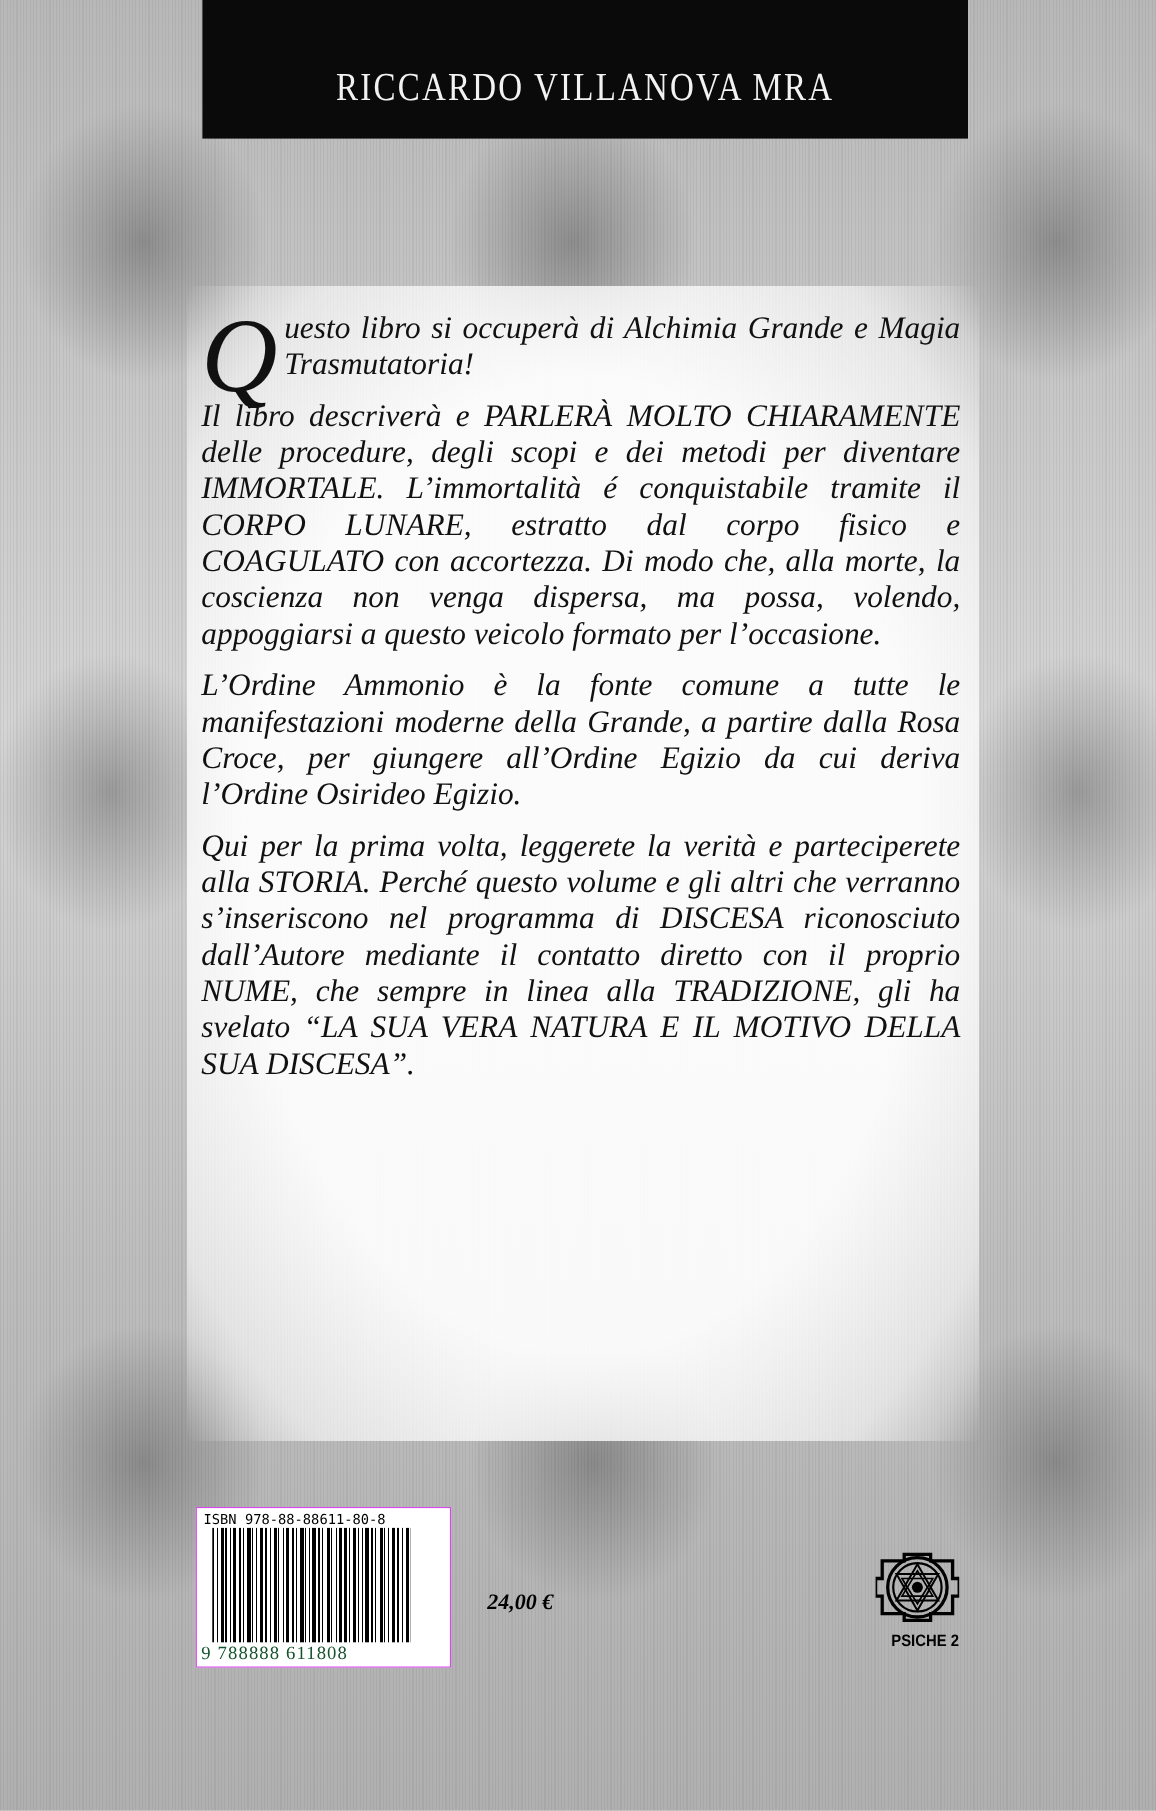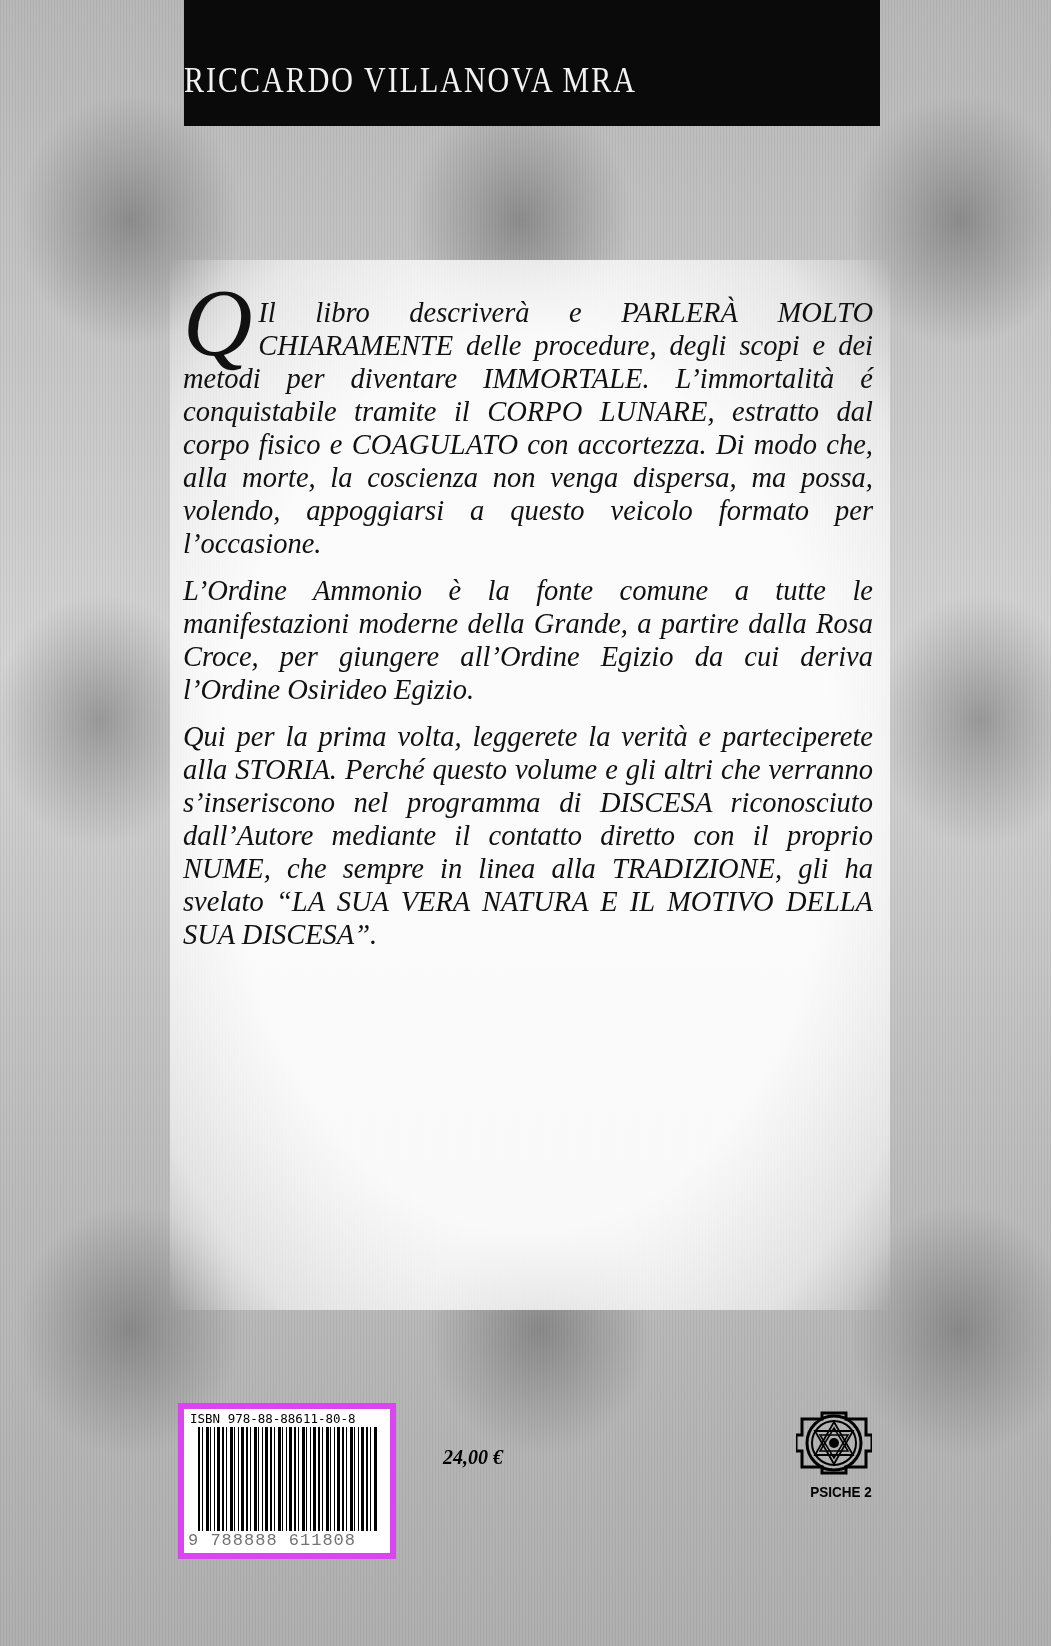--- a/index.html
+++ b/index.html
@@ -18,58 +18,58 @@
       radial-gradient(ellipse 150px 180px at 100px 720px, #9a9a9a, transparent 70%),
       radial-gradient(ellipse 150px 180px at 980px 720px, #9a9a9a, transparent 70%),
       radial-gradient(ellipse 160px 180px at 130px 1330px, #8a8a8a, transparent 70%),
       radial-gradient(ellipse 160px 180px at 540px 1330px, #8a8a8a, transparent 70%),
       radial-gradient(ellipse 160px 180px at 960px 1330px, #8a8a8a, transparent 70%),
       linear-gradient(180deg, #b8b8b8, #d4d4d4 40%, #bdbdbd 70%, #b0b0b0);
   }
   .title-band {
     position:absolute; left:184px; top:0; width:696px; height:126px;
     background:#0a0a0a;
-    display:flex; align-items:flex-end; 
+    display:flex; align-items:flex-end; justify-content:center;
   }
   .title-band span {
     color:#f2f2f2; font-family:"Liberation Serif", serif;
     font-size:30px; letter-spacing:2px; padding-bottom:26px; transform:scaleY(1.2);
   }
   .text-panel {
     position:absolute; left:170px; top:260px; width:720px; height:1050px;
     background:radial-gradient(ellipse at center, rgba(255,255,255,0.92) 60%, rgba(255,255,255,0.6) 85%, rgba(255,255,255,0) 100%);
   }
   .body-text {
     position:absolute; left:183px; top:282px; width:690px;
     font-family:"Liberation Serif", serif; font-style:italic;
     font-size:28.5px; line-height:33px; color:#111; text-align:justify;
   }
   .body-text p { margin:0 0 14px 0; }
   .dropcap {
     float:left; font-size:96px; line-height:70px; margin:6px 6px 0 0;
     font-style:italic;
   }
   .isbn-box {
-    position:absolute; left:178px; top:1403px; width:206px; height:144px;
-    background:#fff; border:6px solid #d946ef;
+    position:absolute; left:178px; top:1370px; width:206px; height:144px;
+    background:#fff; border:1px solid #d946ef;padding-left:24px;
   }
   .isbn-text {
     position:absolute; left:6px; top:2px;
     font-family:"DejaVu Sans Mono", monospace; font-size:12.5px; color:#000;
   }
   .barcode {
     position:absolute; left:14px; top:18px; width:180px; height:104px;
     background:repeating-linear-gradient(90deg,
       #000 0 2px, #fff 2px 4px, #000 4px 5px, #fff 5px 8px,
       #000 8px 11px, #fff 11px 12px, #000 12px 13px, #fff 13px 16px,
       #000 16px 17px, #fff 17px 19px, #000 19px 22px, #fff 22px 24px);
   }
   .barcode-num {
     position:absolute; left:4px; top:122px;
-    font-family:Liberation Mono, monospace; font-size:17px; letter-spacing:1px; color:#737373;
+    font-family:Liberation Serif, serif; font-size:17px; letter-spacing:1px; color:#14532d;
   }
   .price {
     position:absolute; left:443px; top:1446px;
     font-family:"Liberation Serif", serif; font-weight:bold; font-style:italic;
     font-size:20px; color:#000;
   }
   .publisher {
     position:absolute; left:792px; top:1405px; width:84px; text-align:right;
   }
   .yantra { width:76px; height:76px; display:block; margin:0 auto; }
@@ -84,21 +84,21 @@
 <div class="bg"></div>
 
 <div class="title-band">
   <span>RICCARDO VILLANOVA MRA</span>
 </div>
 
 <div class="text-panel"></div>
 
 <div class="body-text">
   <p>
-    <span class="dropcap">Q</span>
+    <span class="dropcap">Q</span><span>uesto libro si occuperà di Alchimia Grande e Magia Trasmutatoria!</span>
   </p>
   <p>Il libro descriverà e PARLERÀ MOLTO CHIARAMENTE delle procedure, degli scopi e dei metodi per diventare IMMORTALE. L’immortalità é conquistabile tramite il CORPO LUNARE, estratto dal corpo fisico e COAGULATO con accortezza. Di modo che, alla morte, la coscienza non venga dispersa, ma possa, volendo, appoggiarsi a questo veicolo formato per l’occasione.</p>
   <p>L’Ordine Ammonio è la fonte comune a tutte le manifestazioni moderne della Grande, a partire dalla Rosa Croce, per giungere all’Ordine Egizio da cui deriva l’Ordine Osirideo Egizio.</p>
   <p>Qui per la prima volta, leggerete la verità e parteciperete alla STORIA. Perché questo volume e gli altri che verranno s’inseriscono nel programma di DISCESA riconosciuto dall’Autore mediante il contatto diretto con il proprio NUME, che sempre in linea alla TRADIZIONE, gli ha svelato “LA SUA VERA NATURA E IL MOTIVO DELLA SUA DISCESA”.</p>
 </div>
 
 <div class="isbn-box">
   <span class="isbn-text">ISBN 978-88-88611-80-8</span>
   <div class="barcode"></div>
   <span class="barcode-num">9 788888 611808</span>

